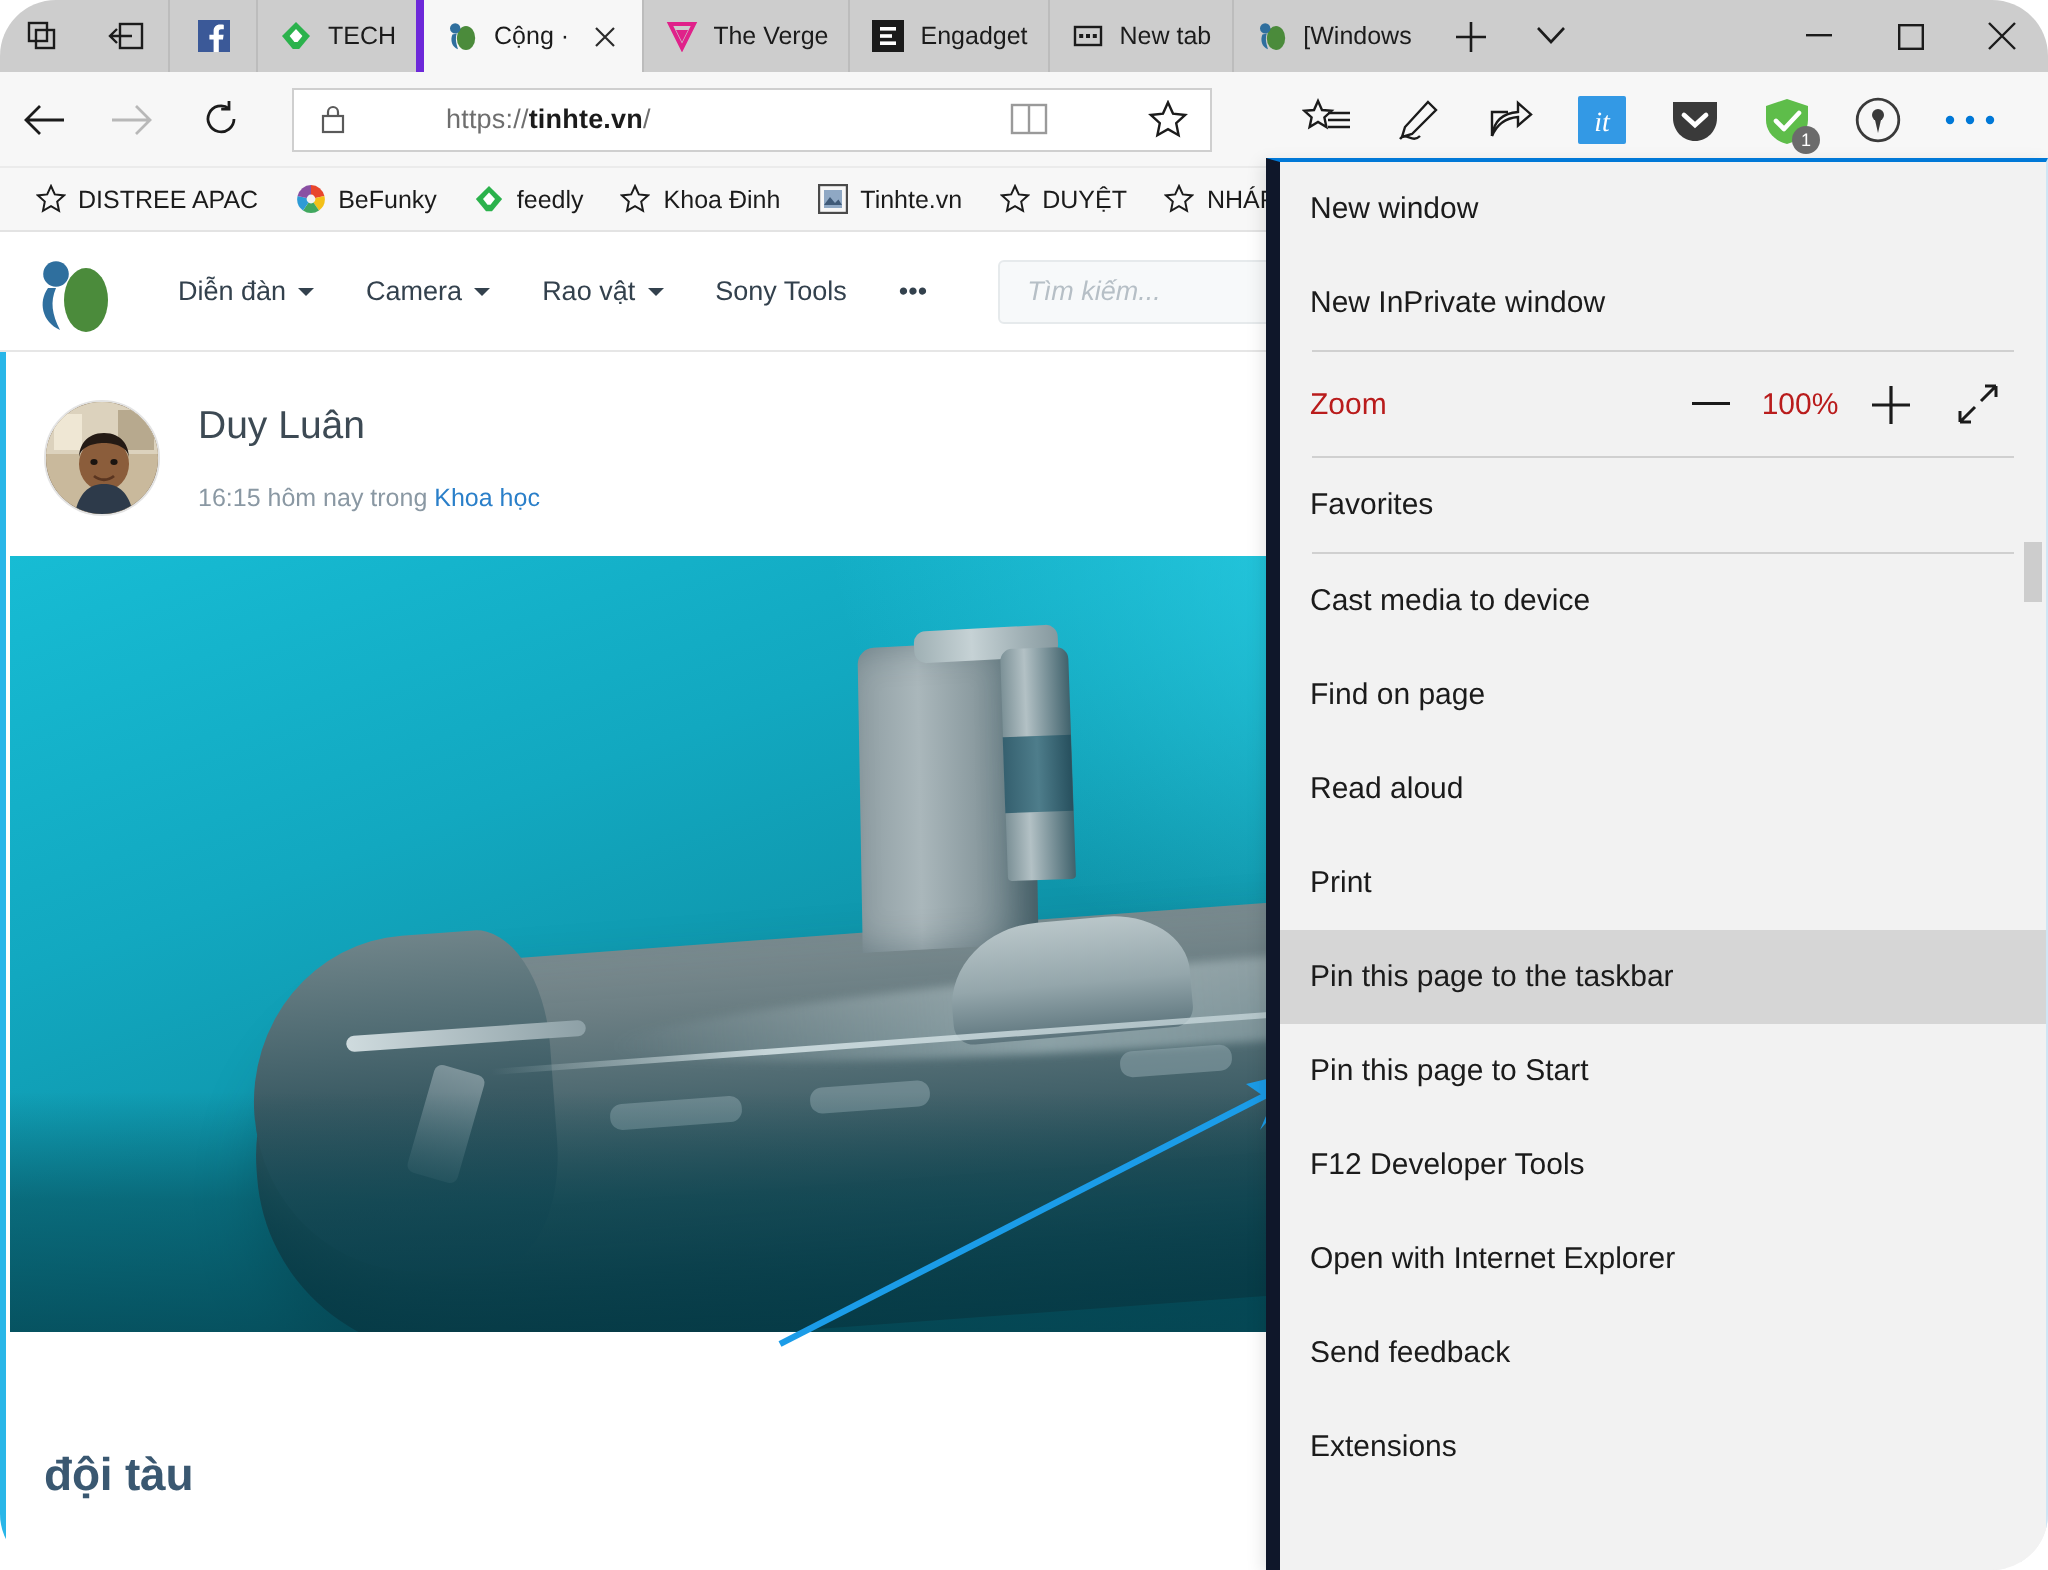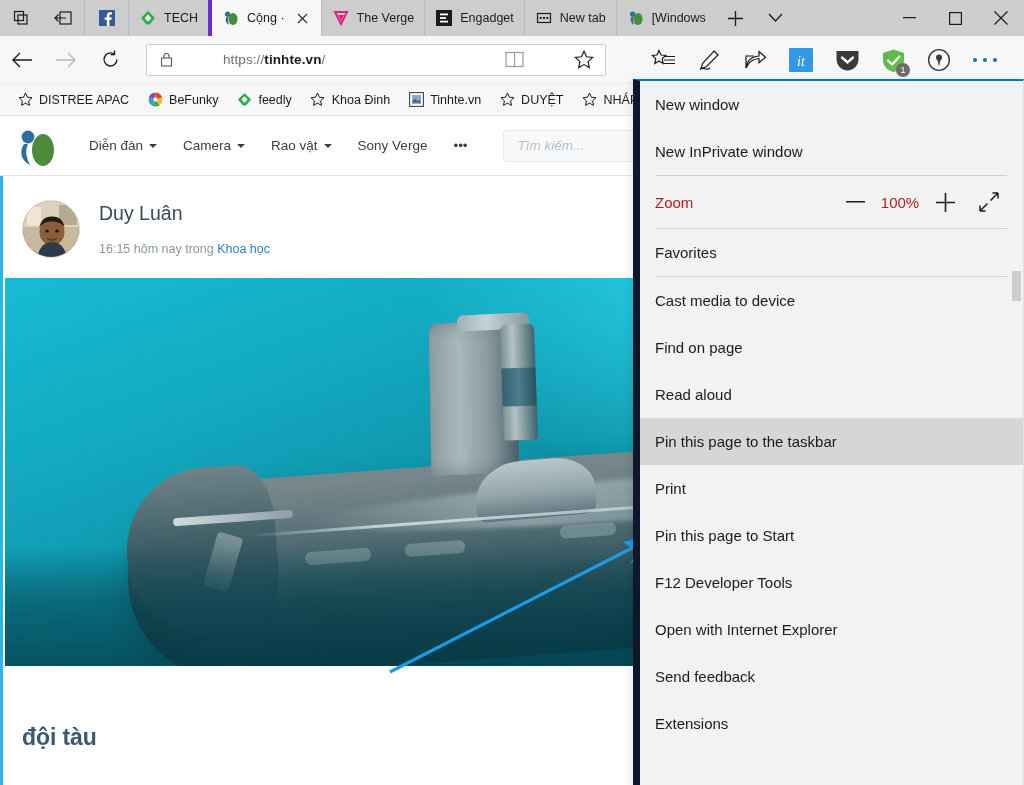--- a/index.html
+++ b/index.html
@@ -7,20 +7,21 @@
     width: 1024px; height: 785px;
     font-family: "Liberation Sans", sans-serif;
     overflow: hidden;
     background: #ffffff;
   }
   #app {
     position: relative;
     width: 1024px; height: 785px;
     background: #ffffff;
     overflow: hidden;
+    border-radius: 28px;
   }
 
   
   .tabstrip {
     position: absolute; left: 0; top: 0;
     width: 1024px; height: 36px;
     background: #cdcdcd;
     display: flex;
     align-items: stretch;
   }
@@ -715,21 +716,21 @@
           <i class="caret-dn"></i>
         </span>
         <span class="site-nav-item">
           <span>Camera</span>
           <i class="caret-dn"></i>
         </span>
         <span class="site-nav-item">
           <span>Rao vật</span>
           <i class="caret-dn"></i>
         </span>
-        <span class="site-nav-item">Sony Verge</span>
+        <span class="site-nav-item">Sony Tools</span>
         <span class="site-nav-item">•••</span>
       </div>
       <div class="site-search">
         <span class="ph">Tìm kiếm...</span>
       </div>
     </div>
 
     <div class="post">
       <div class="post-head">
         <span class="avatar">
@@ -815,22 +816,22 @@
       </span>
     </div>
 
     <div class="menu-sep"></div>
     <div class="menu-item">Favorites</div>
     <div class="menu-sep"></div>
 
     <div class="menu-item">Cast media to device</div>
     <div class="menu-item">Find on page</div>
     <div class="menu-item">Read aloud</div>
+    <div class="menu-item">Print</div>
     <div class="menu-item highlight">Pin this page to the taskbar</div>
-    <div class="menu-item">Print</div>
     <div class="menu-item">Pin this page to Start</div>
     <div class="menu-item">F12 Developer Tools</div>
     <div class="menu-item">Open with Internet Explorer</div>
     <div class="menu-item">Send feedback</div>
     <div class="menu-item">Extensions</div>
 
     <div class="menu-scroll-thumb"></div>
   </div>
 
 </div>

